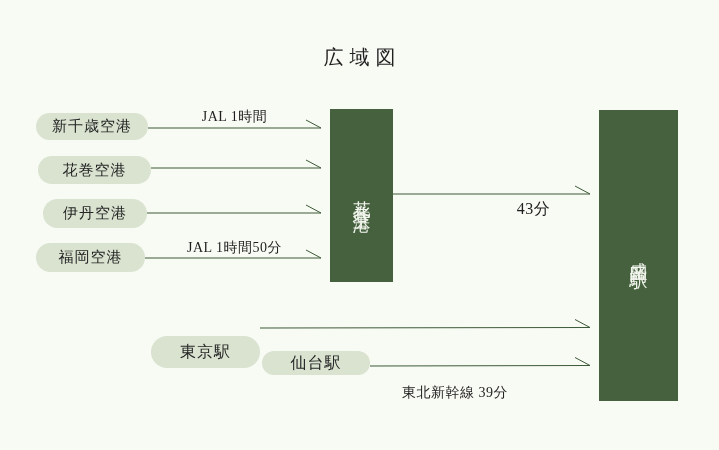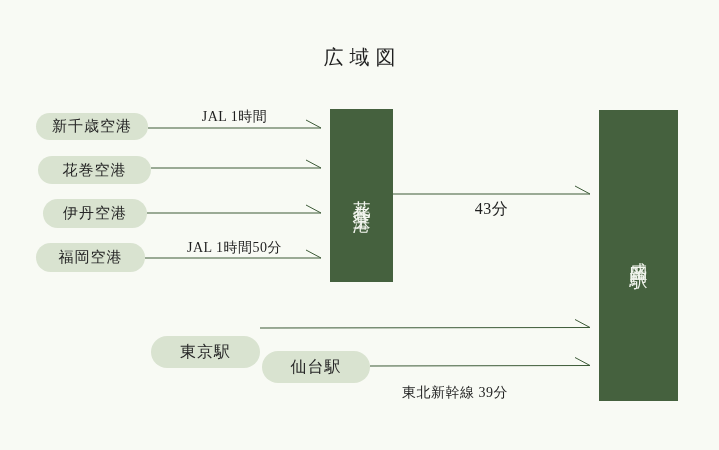--- a/index.html
+++ b/index.html
@@ -24,21 +24,21 @@
     border-radius:16px;
     display:flex;align-items:center;justify-content:center;
     font-size:15px;color:#262626;letter-spacing:1px;
   }
   .pill-tokyo,.pill-sendai{font-size:16px;}
   .pill-shinchitose{left:36px;top:113px;width:112px;height:27px;}
   .pill-nagoya{left:38px;top:156px;width:113px;height:28px;}
   .pill-itami{left:43px;top:199px;width:104px;height:29px;}
   .pill-fukuoka{left:36px;top:243px;width:109px;height:29px;}
   .pill-tokyo{left:151px;top:312px;width:109px;height:32px;margin-top:24px;}
-  .pill-sendai{left:262px;top:351px;width:108px;height:32px;align-items:center;}
+  .pill-sendai{left:262px;top:351px;width:108px;height:24px;align-items:center;}
   .hub{
     position:absolute;
     background:var(--box,#45613e);
     color:var(--box_text,#f2f5ee);
     display:flex;align-items:center;justify-content:center;
     writing-mode:vertical-rl;
     font-size:18px;letter-spacing:5px;
   }
   .hub-hanamaki{left:330px;top:109px;width:63px;height:173px;}
   .hub-morioka{left:599px;top:110px;width:79px;height:291px;}
@@ -48,21 +48,21 @@
     color:var(--text,#1f1f1f);
     letter-spacing:0.5px;
     white-space:nowrap;
   }
   .route-1,.route-2,.route-3,.route-4{left:148px;width:173px;text-align:center;}
   .route-1{top:108px;}
   .route-2{top:149px;}
   .route-3{top:194px;}
   .route-4{top:239px;}
   .route-bus-mode{left:393px;top:168px;width:197px;text-align:center;font-size:13px;}
-  .route-bus-time{left:393px;top:200px;width:197px;text-align:center;font-size:16px;}
+  .route-bus-time{left:393px;top:200px;width:197px;text-align:center;font-size:16px;padding-left:42px;}
   .route-tokyo{left:279px;top:307px;}
   .route-sendai{left:402px;top:348px;margin-top:36px;}
 </style>
 </head>
 <body>
 
 <div class="canvas">
 
   <div class="title">広域図</div>
 

